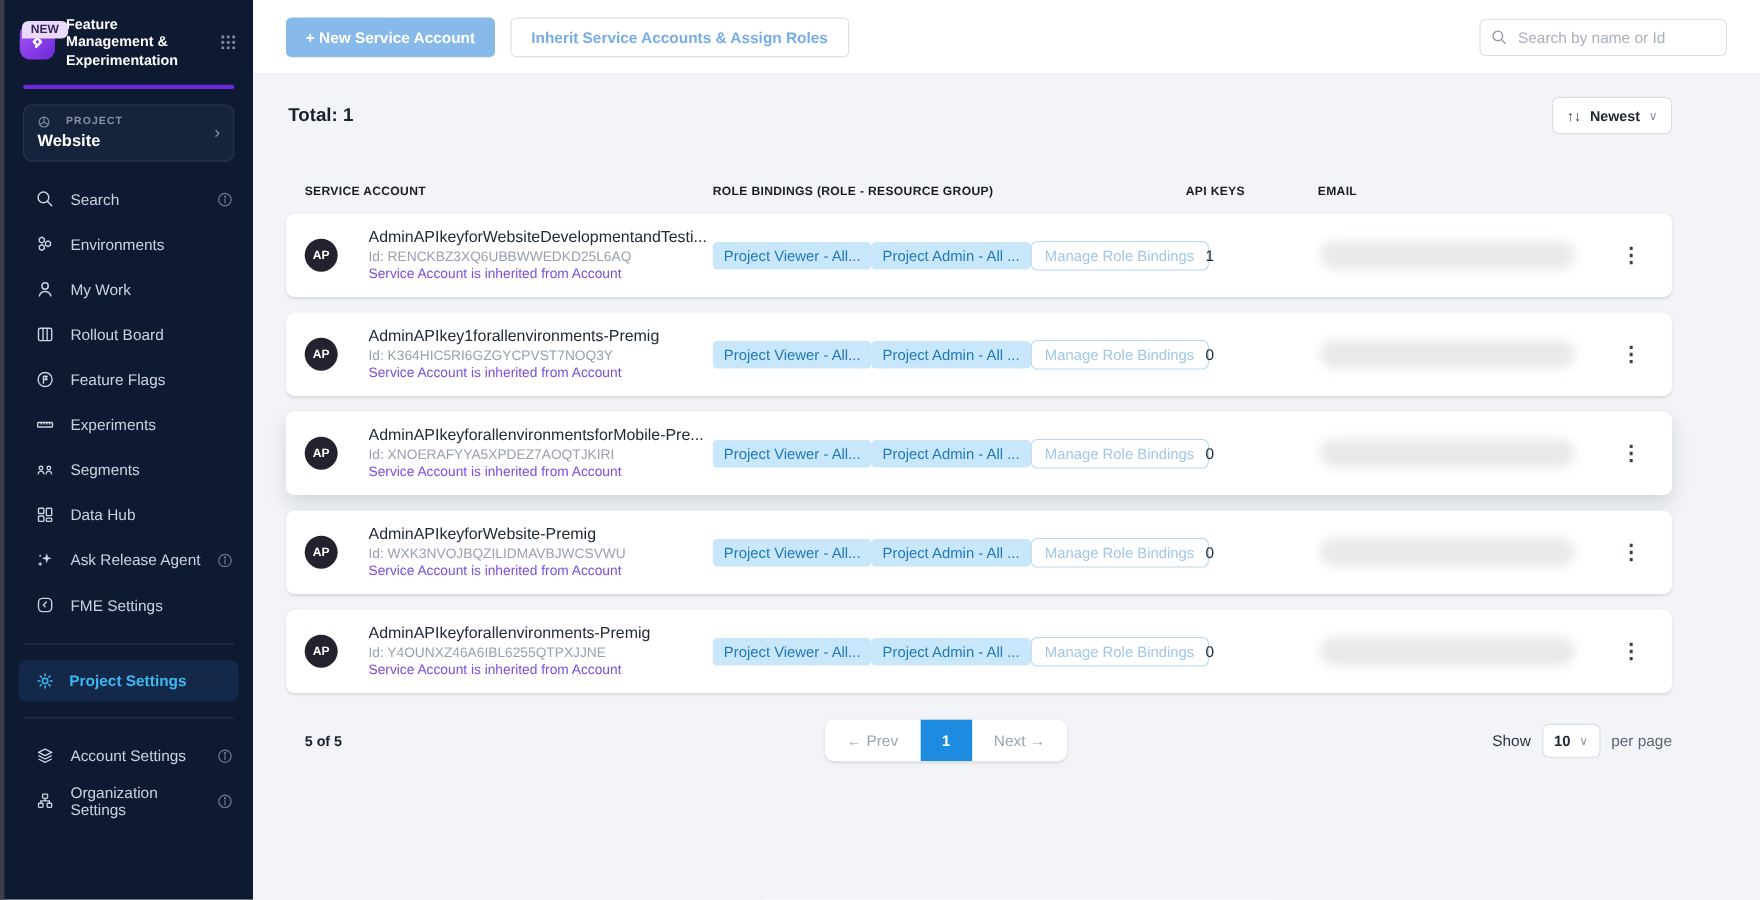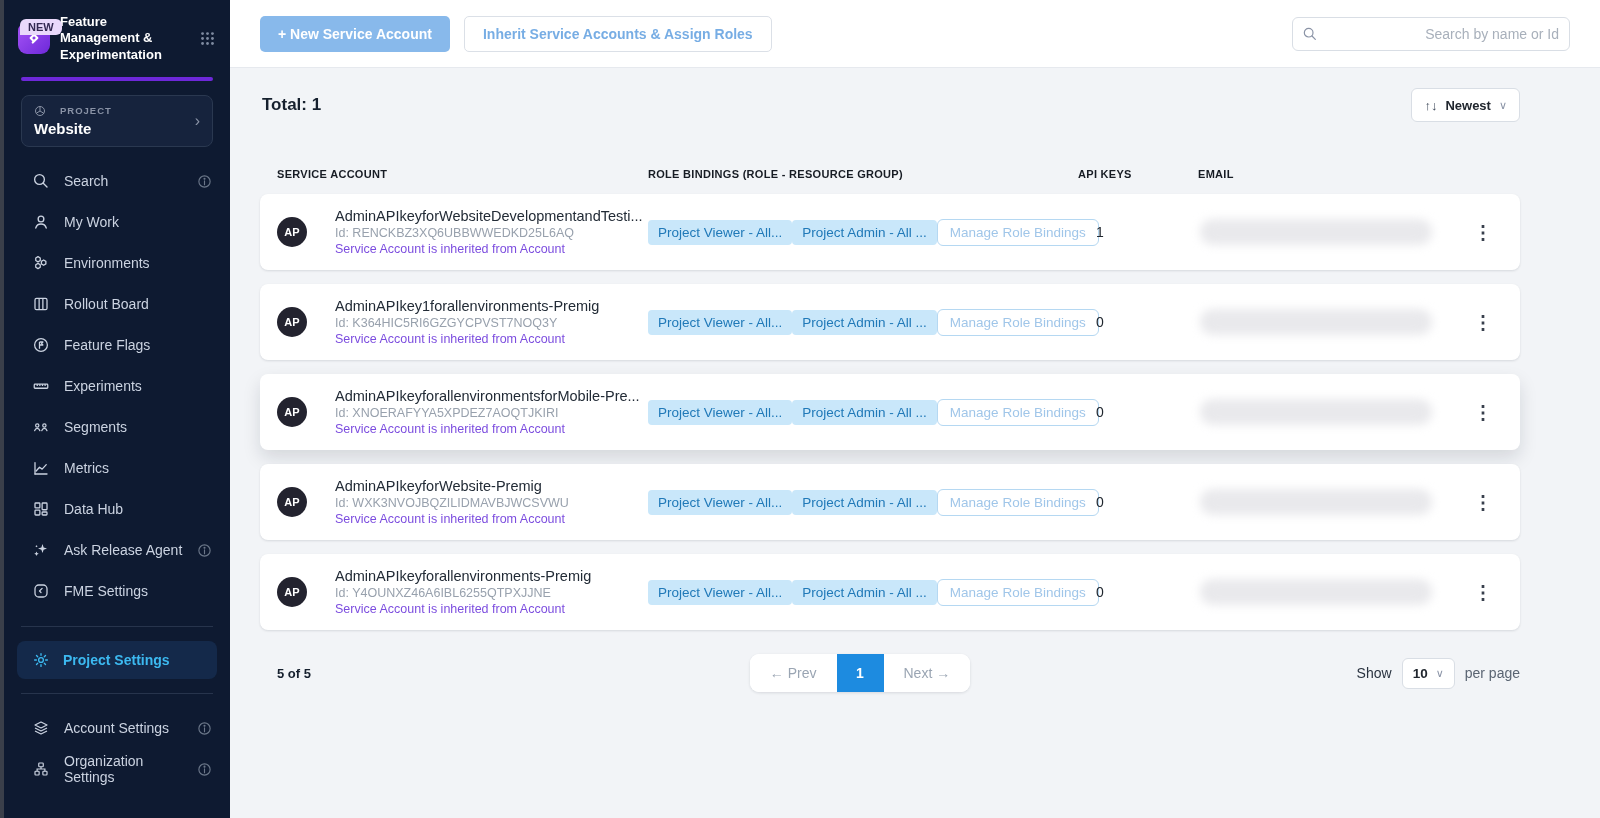--- a/index.html
+++ b/index.html
@@ -28,21 +28,21 @@
   .nav-active .lbl { margin-left:13px; }
   .icon { display:flex; align-items:center; justify-content:center; }
 
   
   .main { flex:1; display:flex; flex-direction:column; background:#f2f4f7; }
   .toolbar { height:68px; background:#fff; border-bottom:1px solid #e6e9ee; display:flex; align-items:center; padding:0 30px; }
   .btn-primary { background:#88b9eb; color:#fff; font-weight:bold; font-size:14px; border:none; border-radius:5px; padding:10px 18px; cursor:pointer; font-family:inherit; }
   .btn-outline { background:#fff; color:#77ade4; font-weight:bold; font-size:14px; border:1px solid #dbe0e7; border-radius:5px; padding:9px 18px; margin-left:14px; cursor:pointer; font-family:inherit; }
   .search-wrap { margin-left:auto; position:relative; }
   .search-wrap svg { position:absolute; left:10px; top:9px; }
-  .search-input { width:278px; height:34px; border:1px solid #d9dee5; border-radius:6px; padding:0 10px 0 34px; font-size:14px; color:#2a3340; font-family:inherit; background:#fff;text-align:right; }
+  .search-input { width:225px; height:34px; border:1px solid #d9dee5; border-radius:6px; padding:0 10px 0 34px; font-size:14px; color:#2a3340; font-family:inherit; background:#fff; }
   .search-input::placeholder { color:#a8b0bb; }
 
   .content { flex:1; padding:20px 80px 0 30px; }
   .content-head { display:flex; align-items:center; }
   .total { font-size:17px; font-weight:bold; color:#16202e; padding-left:2px; }
   .sort-btn { margin-left:auto; background:#fff; border:1px solid #d9dee5; border-radius:6px; height:34px; display:flex; align-items:center; gap:8px; padding:0 12px; font-size:13px; color:#20262e; cursor:pointer; }
   .sort-btn .sort-label { font-weight:bold; }
   .sort-btn .arrows { color:#3a4556; font-size:13px; }
   .sort-btn .chev { color:#8a93a6; font-size:11px; }
 
@@ -137,36 +137,36 @@
         <span class="info">
             <svg width="15" height="15" viewBox="0 0 24 24" fill="none" stroke="#6b7789" stroke-width="1.8">
               <circle cx="12" cy="12" r="9"></circle>
               <path d="M12 11v6" stroke-linecap="round"></path>
               <circle cx="12" cy="7.5" r="0.8" fill="#6b7789"></circle>
             </svg>
           </span>
       </div>
       <div class="nav-item">
         <span class="icon">
-            <svg width="18" height="18" viewBox="0 0 24 24" fill="none" stroke="#cbd3e1" stroke-width="1.8" stroke-linecap="round">
-              <circle cx="12" cy="8" r="3.8"></circle>
-              <path d="M5 20c1.2-4 4.8-5.3 7-5.3s5.8 1.3 7 5.3"></path>
-            </svg>
-          </span>
-        <span class="lbl">My Work</span>
-      </div>
-      <div class="nav-item">
-        <span class="icon">
             <svg width="18" height="18" viewBox="0 0 24 24" fill="none" stroke="#cbd3e1" stroke-width="1.7" stroke-linejoin="round">
               <path d="M8 3.5l3 1.8v3.4L8 10.5 5 8.7V5.3z"></path>
               <path d="M8 12.5l3 1.8v3.4L8 19.5l-3-1.8v-3.4z"></path>
               <path d="M15.5 8l3 1.8v3.4l-3 1.8-3-1.8V9.8z"></path>
             </svg>
           </span>
         <span class="lbl">Environments</span>
+      </div>
+      <div class="nav-item">
+        <span class="icon">
+            <svg width="18" height="18" viewBox="0 0 24 24" fill="none" stroke="#cbd3e1" stroke-width="1.8" stroke-linecap="round">
+              <circle cx="12" cy="8" r="3.8"></circle>
+              <path d="M5 20c1.2-4 4.8-5.3 7-5.3s5.8 1.3 7 5.3"></path>
+            </svg>
+          </span>
+        <span class="lbl">My Work</span>
       </div>
       <div class="nav-item">
         <span class="icon">
             <svg width="18" height="18" viewBox="0 0 24 24" fill="none" stroke="#cbd3e1" stroke-width="1.7">
               <rect x="4" y="4.5" width="16" height="15" rx="2"></rect>
               <path d="M9.5 4.5v15M14.5 4.5v15"></path>
             </svg>
           </span>
         <span class="lbl">Rollout Board</span>
       </div>
@@ -191,30 +191,20 @@
       <div class="nav-item">
         <span class="icon">
             <svg width="18" height="18" viewBox="0 0 24 24" fill="none" stroke="#cbd3e1" stroke-width="1.6" stroke-linecap="round">
               <circle cx="7" cy="10" r="2.2"></circle>
               <path d="M3.5 17c.7-2.4 2.4-3.2 3.5-3.2S9.8 14.6 10.5 17"></path>
               <circle cx="16.5" cy="10" r="2.2"></circle>
               <path d="M13 17c.7-2.4 2.4-3.2 3.5-3.2S19.3 14.6 20 17"></path>
             </svg>
           </span>
         <span class="lbl">Segments</span>
-      </div>
-      <div class="nav-item">
-        <span class="icon">
-            <svg width="18" height="18" viewBox="0 0 24 24" fill="none" stroke="#cbd3e1" stroke-width="1.7" stroke-linecap="round" stroke-linejoin="round">
-              <path d="M4 5v15"></path>
-              <path d="M4 20h16"></path>
-              <path d="M5.5 16l4.5-5 3.5 2.5L19 7.5"></path>
-            </svg>
-          </span>
-        <span class="lbl">Metrics</span>
       </div>
       <div class="nav-item">
         <span class="icon">
             <svg width="18" height="18" viewBox="0 0 24 24" fill="none" stroke="#cbd3e1" stroke-width="1.7">
               <rect x="4" y="4" width="6.5" height="6.5" rx="1"></rect>
               <rect x="13.5" y="4" width="6.5" height="9" rx="1"></rect>
               <rect x="4" y="13.5" width="6.5" height="6.5" rx="1"></rect>
               <rect x="13.5" y="16" width="6.5" height="4" rx="1"></rect>
             </svg>
           </span>

